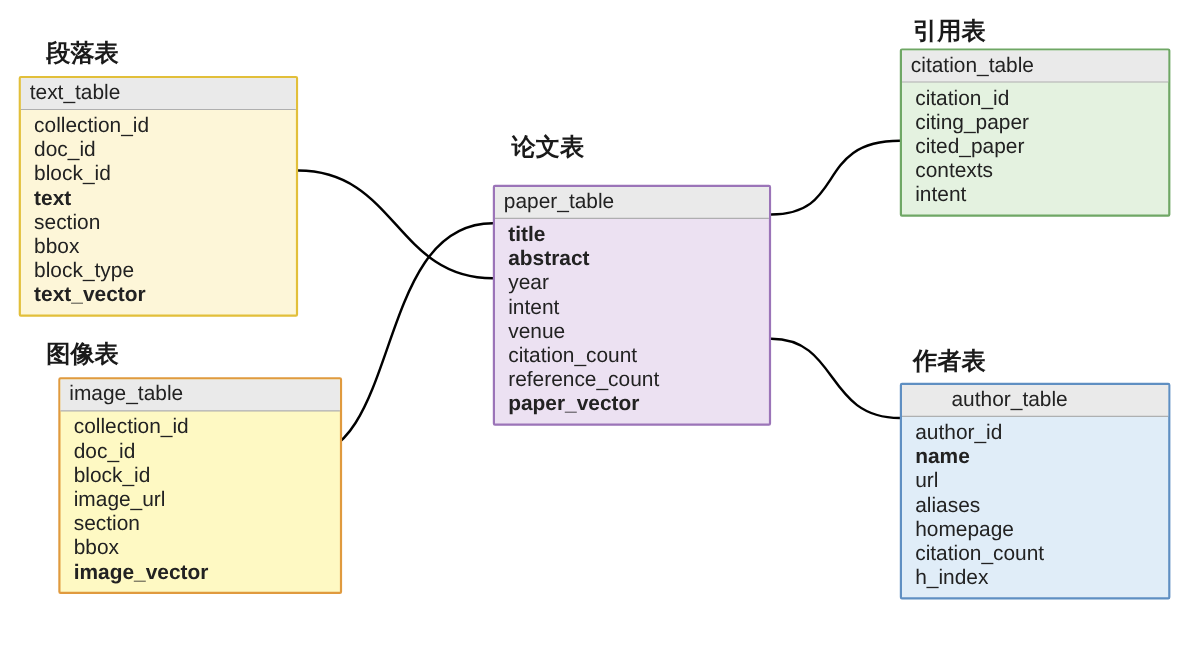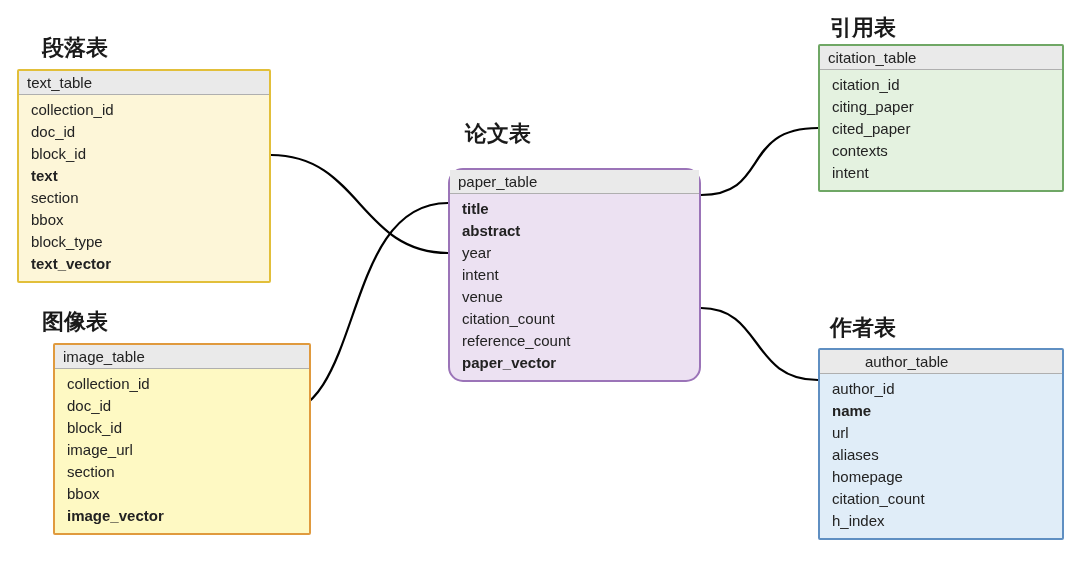--- a/index.html
+++ b/index.html
@@ -25,45 +25,45 @@
   }
   .tablebox {
     position: absolute;
     box-sizing: border-box;
     border-width: 2px;
     border-style: solid;
     border-radius: 2px;
   }
   .tablebox .header {
     box-sizing: border-box;
-    font-size: 15px;
+    font-size: 19px;
     padding: 3px 8px 3px 8px;
     border-bottom: 1px solid rgba(0,0,0,0.25);
   }
   .tablebox .body {
     box-sizing: border-box;
     padding: 4px 10px 6px 12px;
   }
   .tablebox .field {
-    font-size: 15px;
+    font-size: 19px;
     line-height: 22px;
     white-space: nowrap;
   }
   .tablebox .field.bold {
     font-weight: 700;
   }
 
   
   .t-text   { background: #fdf6d8; border-color: #e2bf3a; }
   .t-text   .header { background: #eaeaea; }
 
   .t-image  { background: #fef9c3; border-color: #e09a3e; margin-left: 36px; }
   .t-image  .header { background: #eaeaea; }
 
-  .t-paper  { background: #ece1f2; border-color: #9b74b8; border-radius: 15px; }
+  .t-paper  { background: #ece1f2; border-color: #9b74b8; }
   .t-paper  .header { background: #eaeaea; }
 
   .t-cite   { background: #e4f2e0; border-color: #6fa765; }
   .t-cite   .header { background: #eaeaea; }
 
   .t-author { background: #e0edf8; border-color: #5f8fc2; }
   .t-author .header { background: #eaeaea; padding-left: 45px; }
 
   svg.connectors {
     position: absolute;

